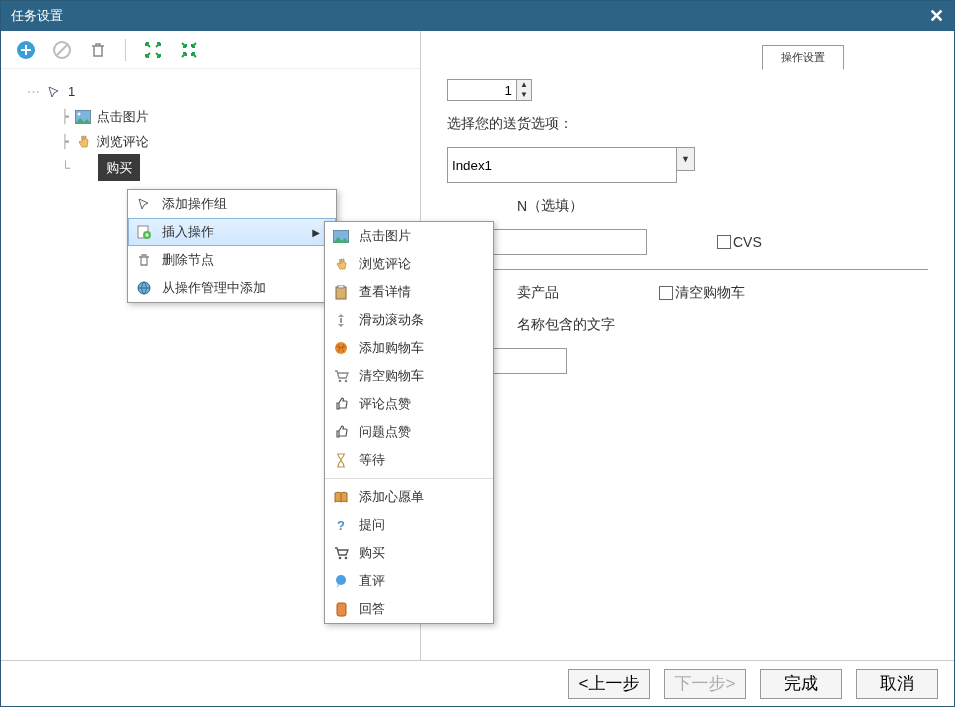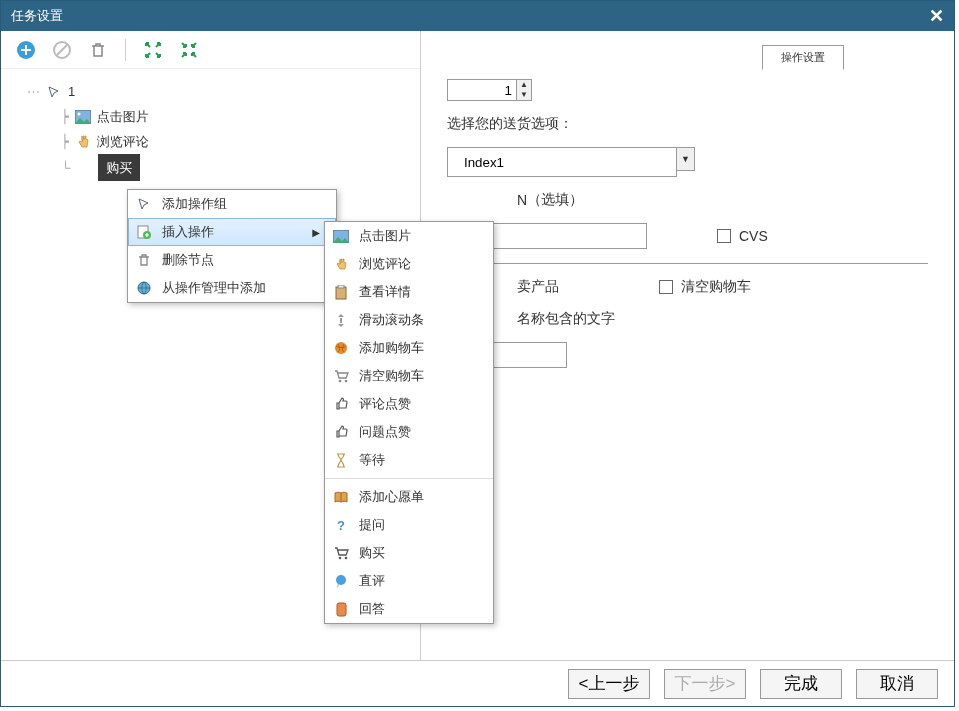--- a/index.html
+++ b/index.html
@@ -21,24 +21,24 @@
   .right-pane { flex: 1; position: relative; padding: 0 10px; }
   .tab { position: absolute; top: 14px; right: 110px; border: 1px solid #999; border-bottom: 1px solid #fff; background: #fff; padding: 4px 18px; font-size: 11px; z-index: 2; }
   .form { margin-top: 48px; padding: 0 16px; }
   .row { display: flex; align-items: center; margin-bottom: 14px; font-size: 14px; }
   .row .lbl { width: 160px; }
   .num-input { display: flex; align-items: center; }
   .num-input input { width: 70px; text-align: right; padding: 2px 4px; border: 1px solid #999; height: 22px; }
   .spinner { display: flex; flex-direction: column; border: 1px solid #999; border-left: none; height: 22px; }
   .spinner div { width: 14px; height: 11px; font-size: 8px; text-align: center; line-height: 10px; cursor: pointer; background: #f0f0f0; }
   .combo { display: flex; }
-  .combo input { width: 230px; border: 1px solid #999; padding: 3px 16px; height: 30px; }
+  .combo input { width: 230px; border: 1px solid #999; padding: 3px 4px; height: 36px; }
   .combo .drop { width: 18px; height: 24px; border: 1px solid #999; border-left: none; background: #f0f0f0; text-align: center; font-size: 9px; line-height: 22px; cursor: pointer; }
   .txt-input { width: 200px; border: 1px solid #999; height: 26px; padding: 2px 6px; }
-  .chk { display: flex; align-items: center; gap: 8px; }
+  .chk { display: flex; align-items: center; gap: 2px; }
   .chk .box { width: 14px; height: 14px; border: 1px solid #666; }
   .divider-h { border-top: 1px solid #999; margin: 6px 0 14px 0; }
   .footer { height: 46px; border-top: 1px solid #ccc; display: flex; align-items: center; justify-content: flex-end; gap: 14px; padding: 0 16px; }
   .footer button { min-width: 82px; height: 30px; border: 1px solid #999; background: #f5f5f5; cursor: pointer; font-size: 17px; }
   .footer button:disabled { color: #aaa; cursor: default; }
 
   
   .ctx-menu { position: absolute; background: #fff; border: 1px solid #999; box-shadow: 2px 2px 6px rgba(0,0,0,0.25); z-index: 50; font-size: 13px; }
   .ctx-item { display: flex; align-items: center; padding: 5px 16px 5px 8px; gap: 10px; white-space: nowrap; cursor: pointer; }
   .ctx-item.hl { background: linear-gradient(#e3f1ff, #cfe7ff); border: 1px solid #8ab6e0; padding: 4px 15px 4px 7px; align-items: center; }

